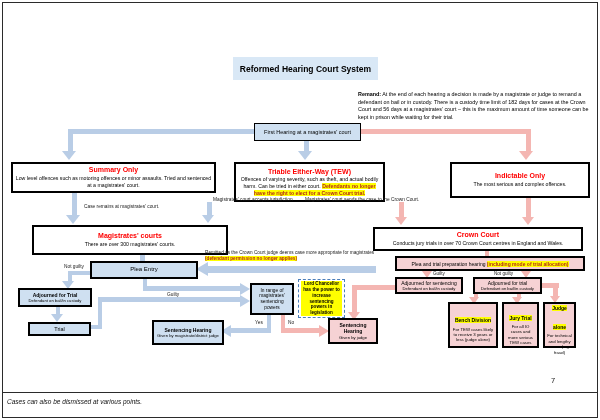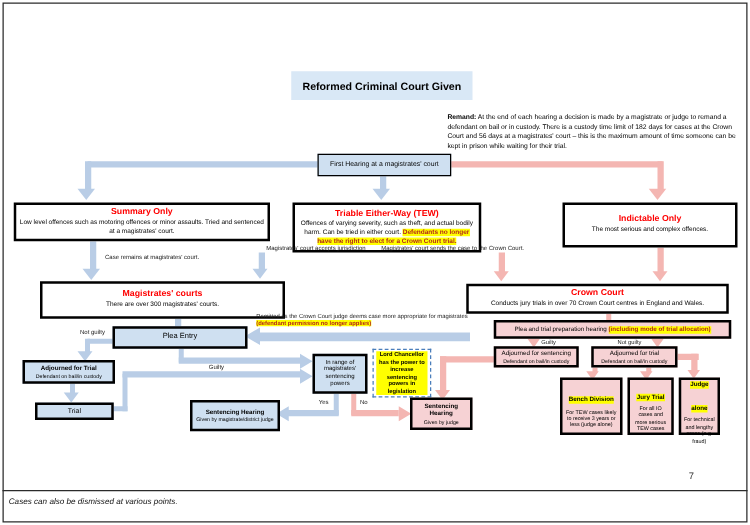--- a/index.html
+++ b/index.html
@@ -174,21 +174,21 @@
   <div class="tri down cp" id="t12"></div>
   <div class="tri down cp" id="t13"></div>
   <div class="tri down sm cp" id="t14"></div>
   <div class="tri down sm cp" id="t15"></div>
   <div class="tri right cp" id="t16"></div>
   <div class="tri down cp" id="t17"></div>
   <div class="tri down sm cp" id="t18"></div>
   <div class="tri down sm cp" id="t19"></div>
   <div class="tri down sm cp" id="t20"></div>
 
-  <div id="t-title">Reformed Criminal Court Given</div>
+  <div id="t-title">Reformed Hearing Court System</div>
   <div id="t-remand"><b>Remand:</b><span> At the end of each hearing a decision is made by a magistrate or judge to remand a defendant on bail or in custody. There is a custody time limit of 182 days for cases at the Crown Court and 56 days at a magistrates' court – this is the maximum amount of time someone can be kept in prison while waiting for their trial.</span></div>
 
   <div class="node bluefill bd15 f55" id="n-first">
     <span>First Hearing at a magistrates' court</span>
   </div>
 
   <div class="node bd3" id="n-summary">
     <div class="rtitle">Summary Only</div>
     <div class="btext">Low level offences such as motoring offences or minor assaults. Tried and sentenced at a magistrates' court.</div>
   </div>

